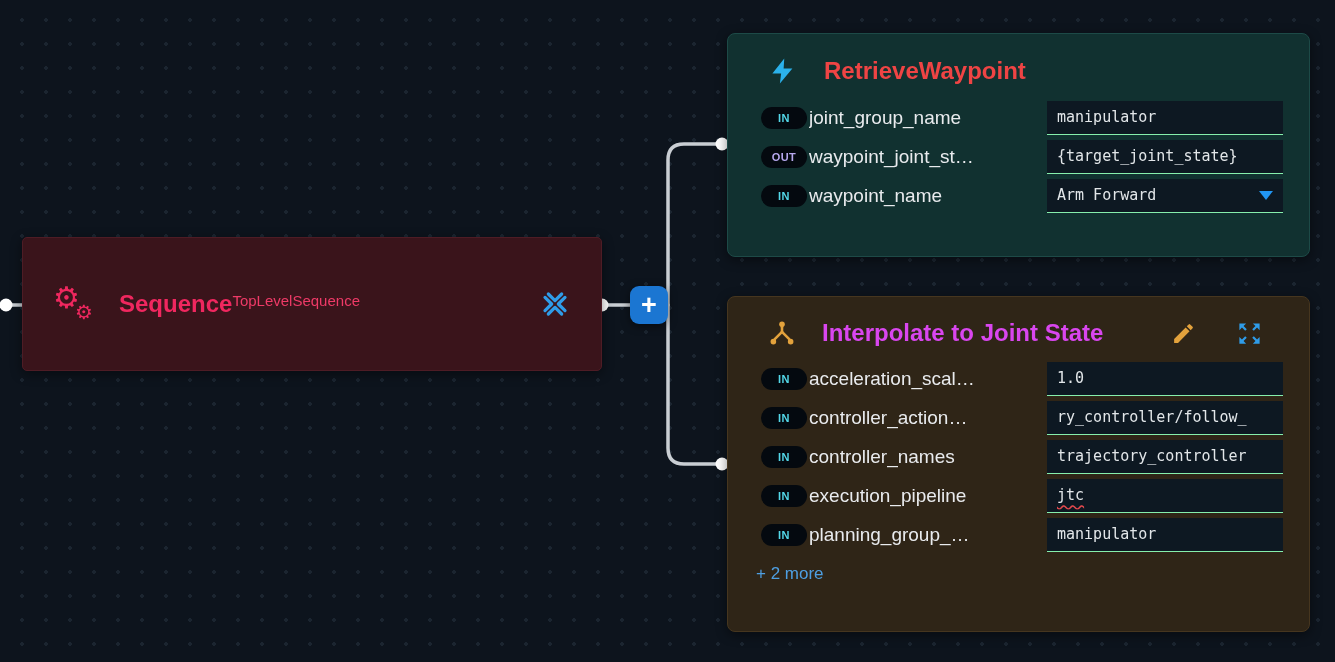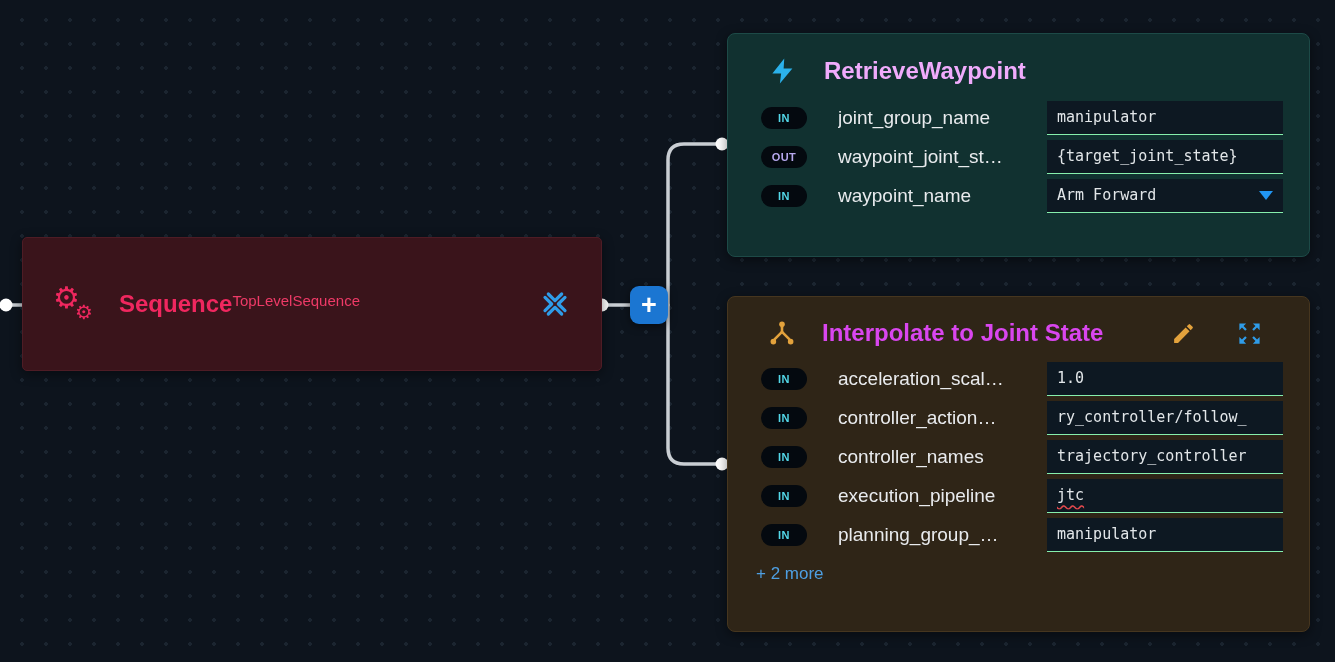--- a/index.html
+++ b/index.html
@@ -34,21 +34,21 @@
   .node-title { font-size:24px; font-weight:bold; margin-left:26px; white-space:nowrap; }
   .rows { padding:12px 26px 0 33px; }
   .row { display:flex; align-items:center; height:39px; }
   .badge {
     flex:0 0 46px; height:22px; border-radius:11px; background:#04090f;
     color:#53d7e8; font-size:11px; font-weight:bold; letter-spacing:0.4px;
     display:flex; align-items:center; justify-content:center;
   }
   .badge.out { color:#b7a8ee; }
   .row-label {
-    margin-left:31px; font-size:19px; color:#e9ebee; flex:1 1 auto;
+    margin-left:2px; font-size:19px; color:#e9ebee; flex:1 1 auto;
     white-space:nowrap; overflow:hidden;
   }
   .field {
     flex:0 0 236px; height:34px; background:#0d1822; border-bottom:1px solid #86efac;
     display:flex; align-items:center; padding:0 10px; cursor:text; overflow:hidden;
   }
   .field-text {
     font-family:"DejaVu Sans Mono","Liberation Mono",monospace;
     font-size:15px; color:#e2e6e9; white-space:nowrap;
   }
@@ -60,21 +60,21 @@
   .caret-down {
     width:0; height:0; border-left:7px solid transparent; border-right:7px solid transparent;
     border-top:9px solid #2196f3; margin-left:8px; flex:0 0 auto;
   }
 
   
   .node.retrieve {
     left:727px; top:33px; width:583px; height:224px;
     background:#113130; border:1px solid #1d4a47;
   }
-  .node.retrieve .node-title { color:#f0abfc; }
+  .node.retrieve .node-title { color:#ef4444; }
 
   
   .node.interpolate {
     left:727px; top:296px; width:583px; height:336px;
     background:#2f2517; border:1px solid #46361f;
   }
   .node.interpolate .node-title { color:#d946ef; }
   .header-actions { margin-left:auto; display:flex; align-items:center; gap:40px; padding-right:6px; }
   .icon-btn { cursor:pointer; display:flex; }
   .more-link { margin:10px 0 0 28px; color:#4e9fe2; font-size:17px; cursor:pointer; display:inline-block; }

